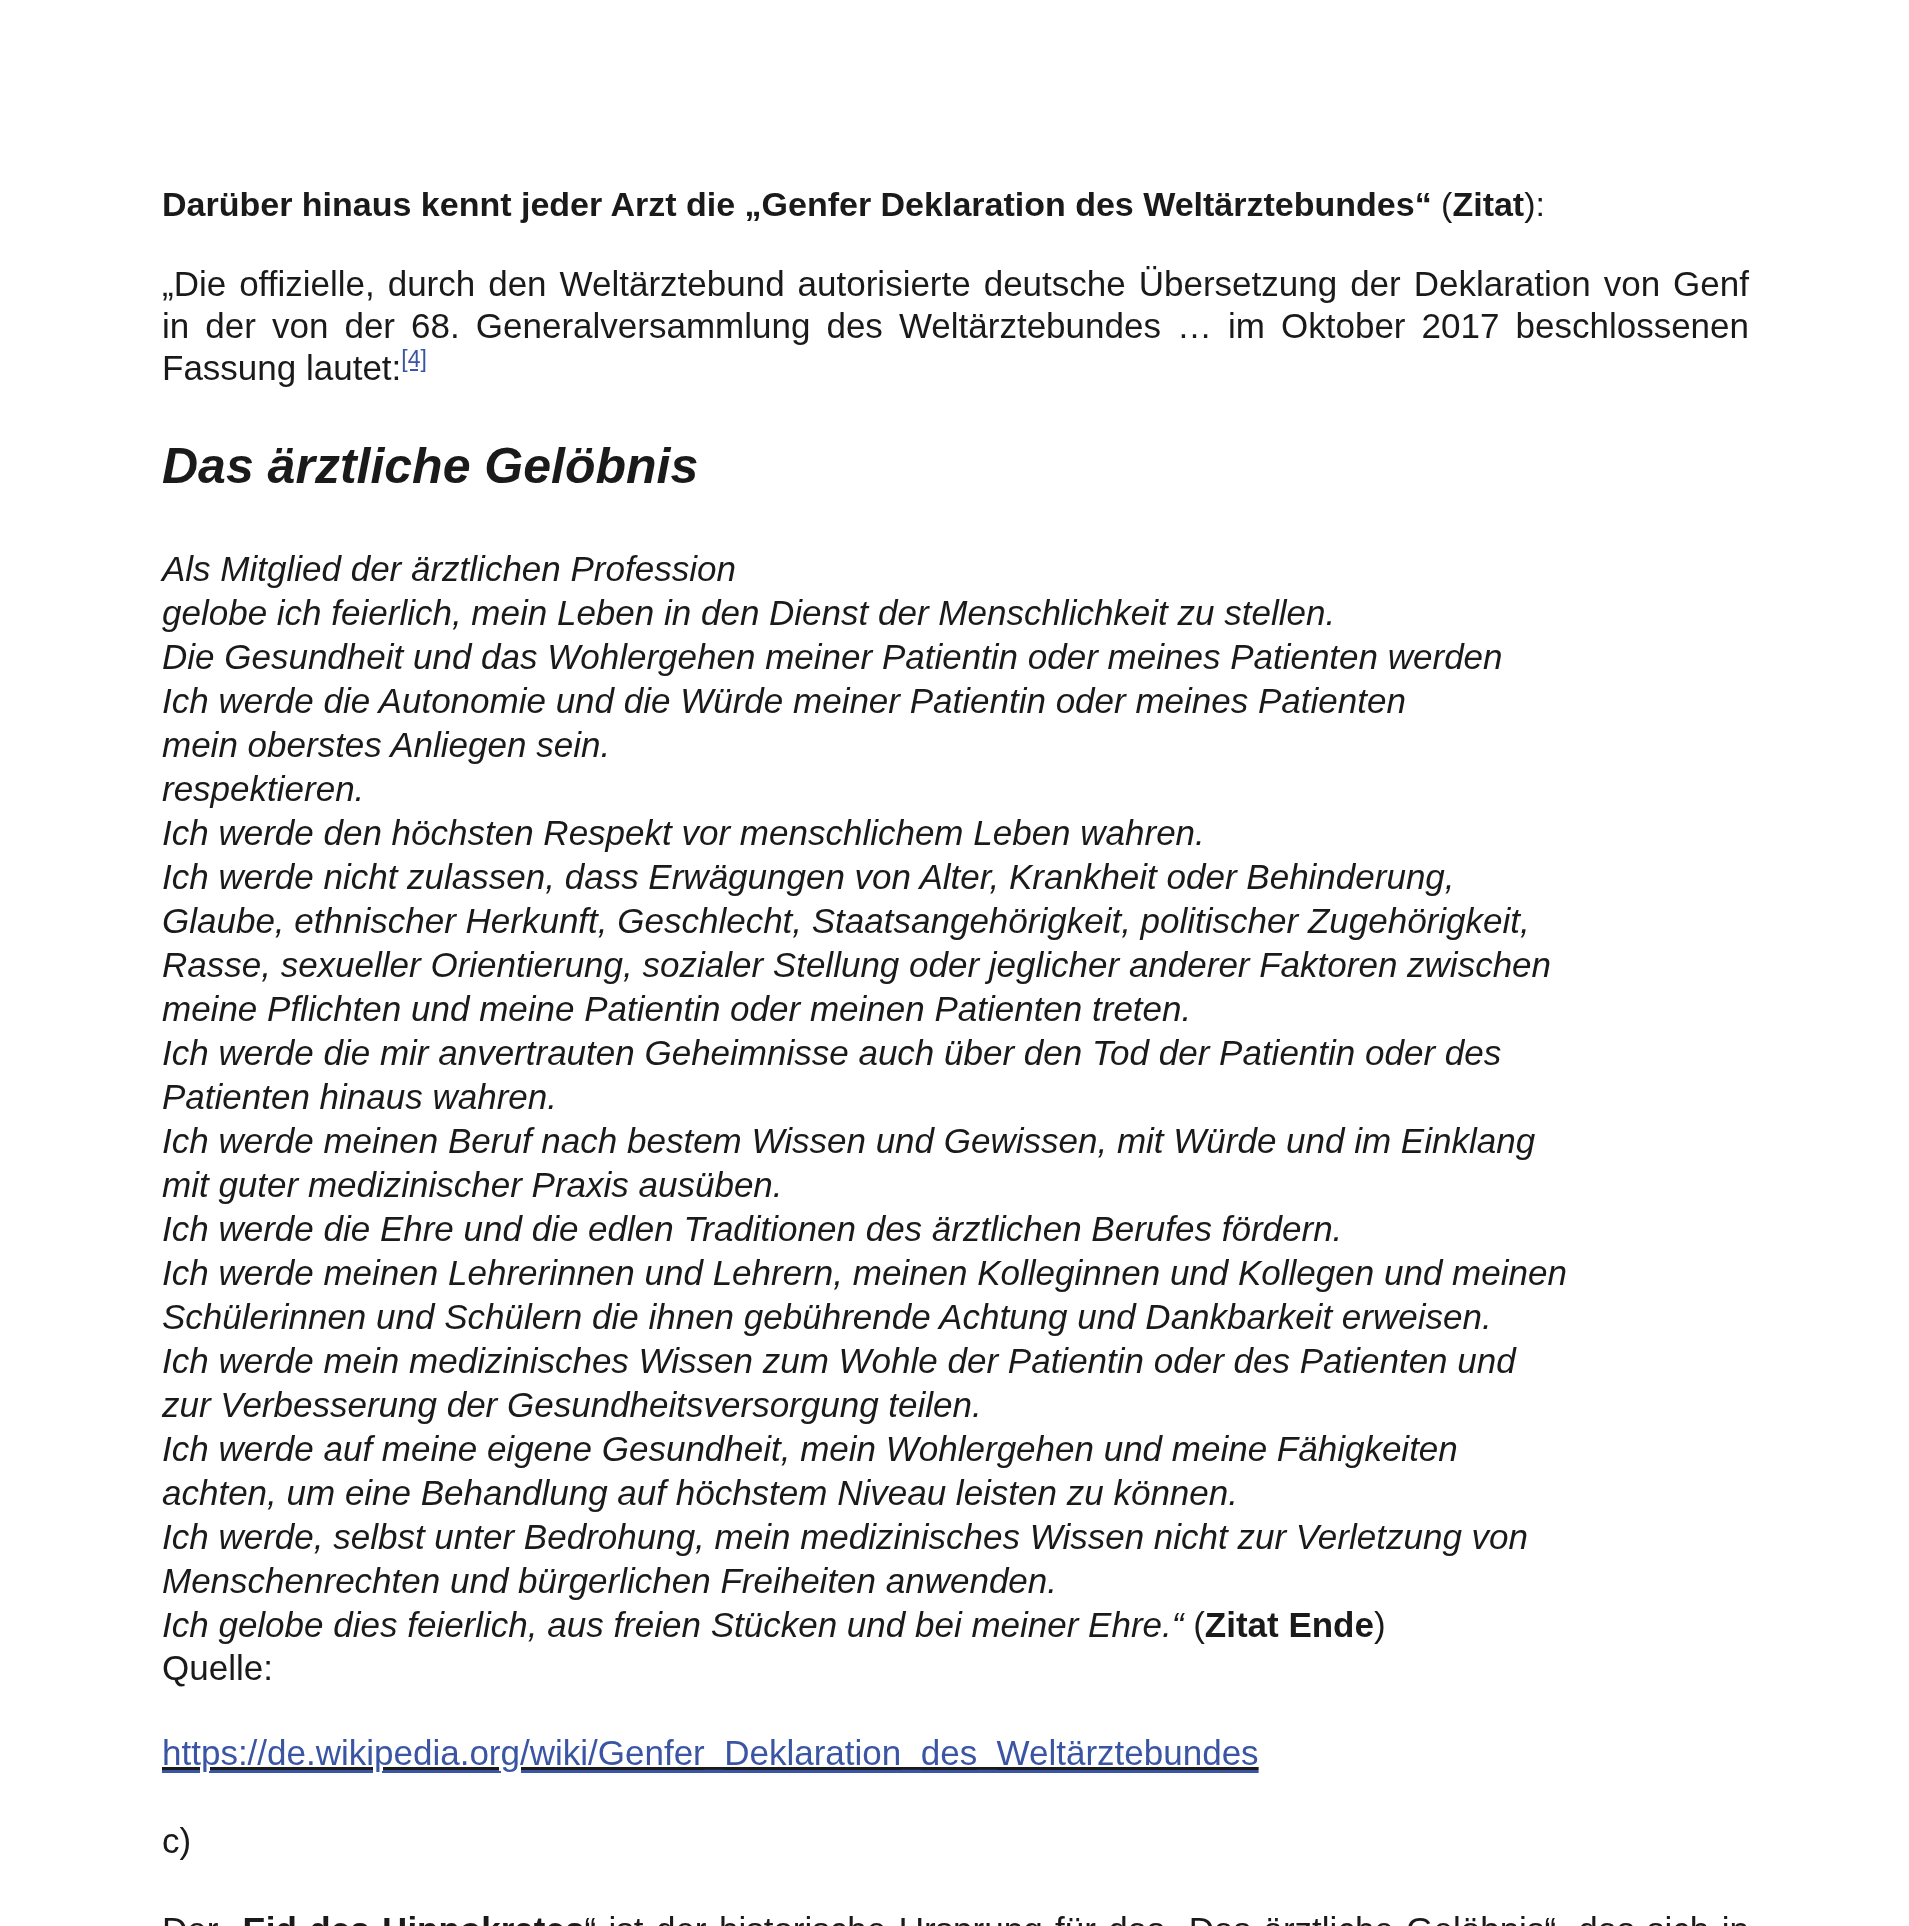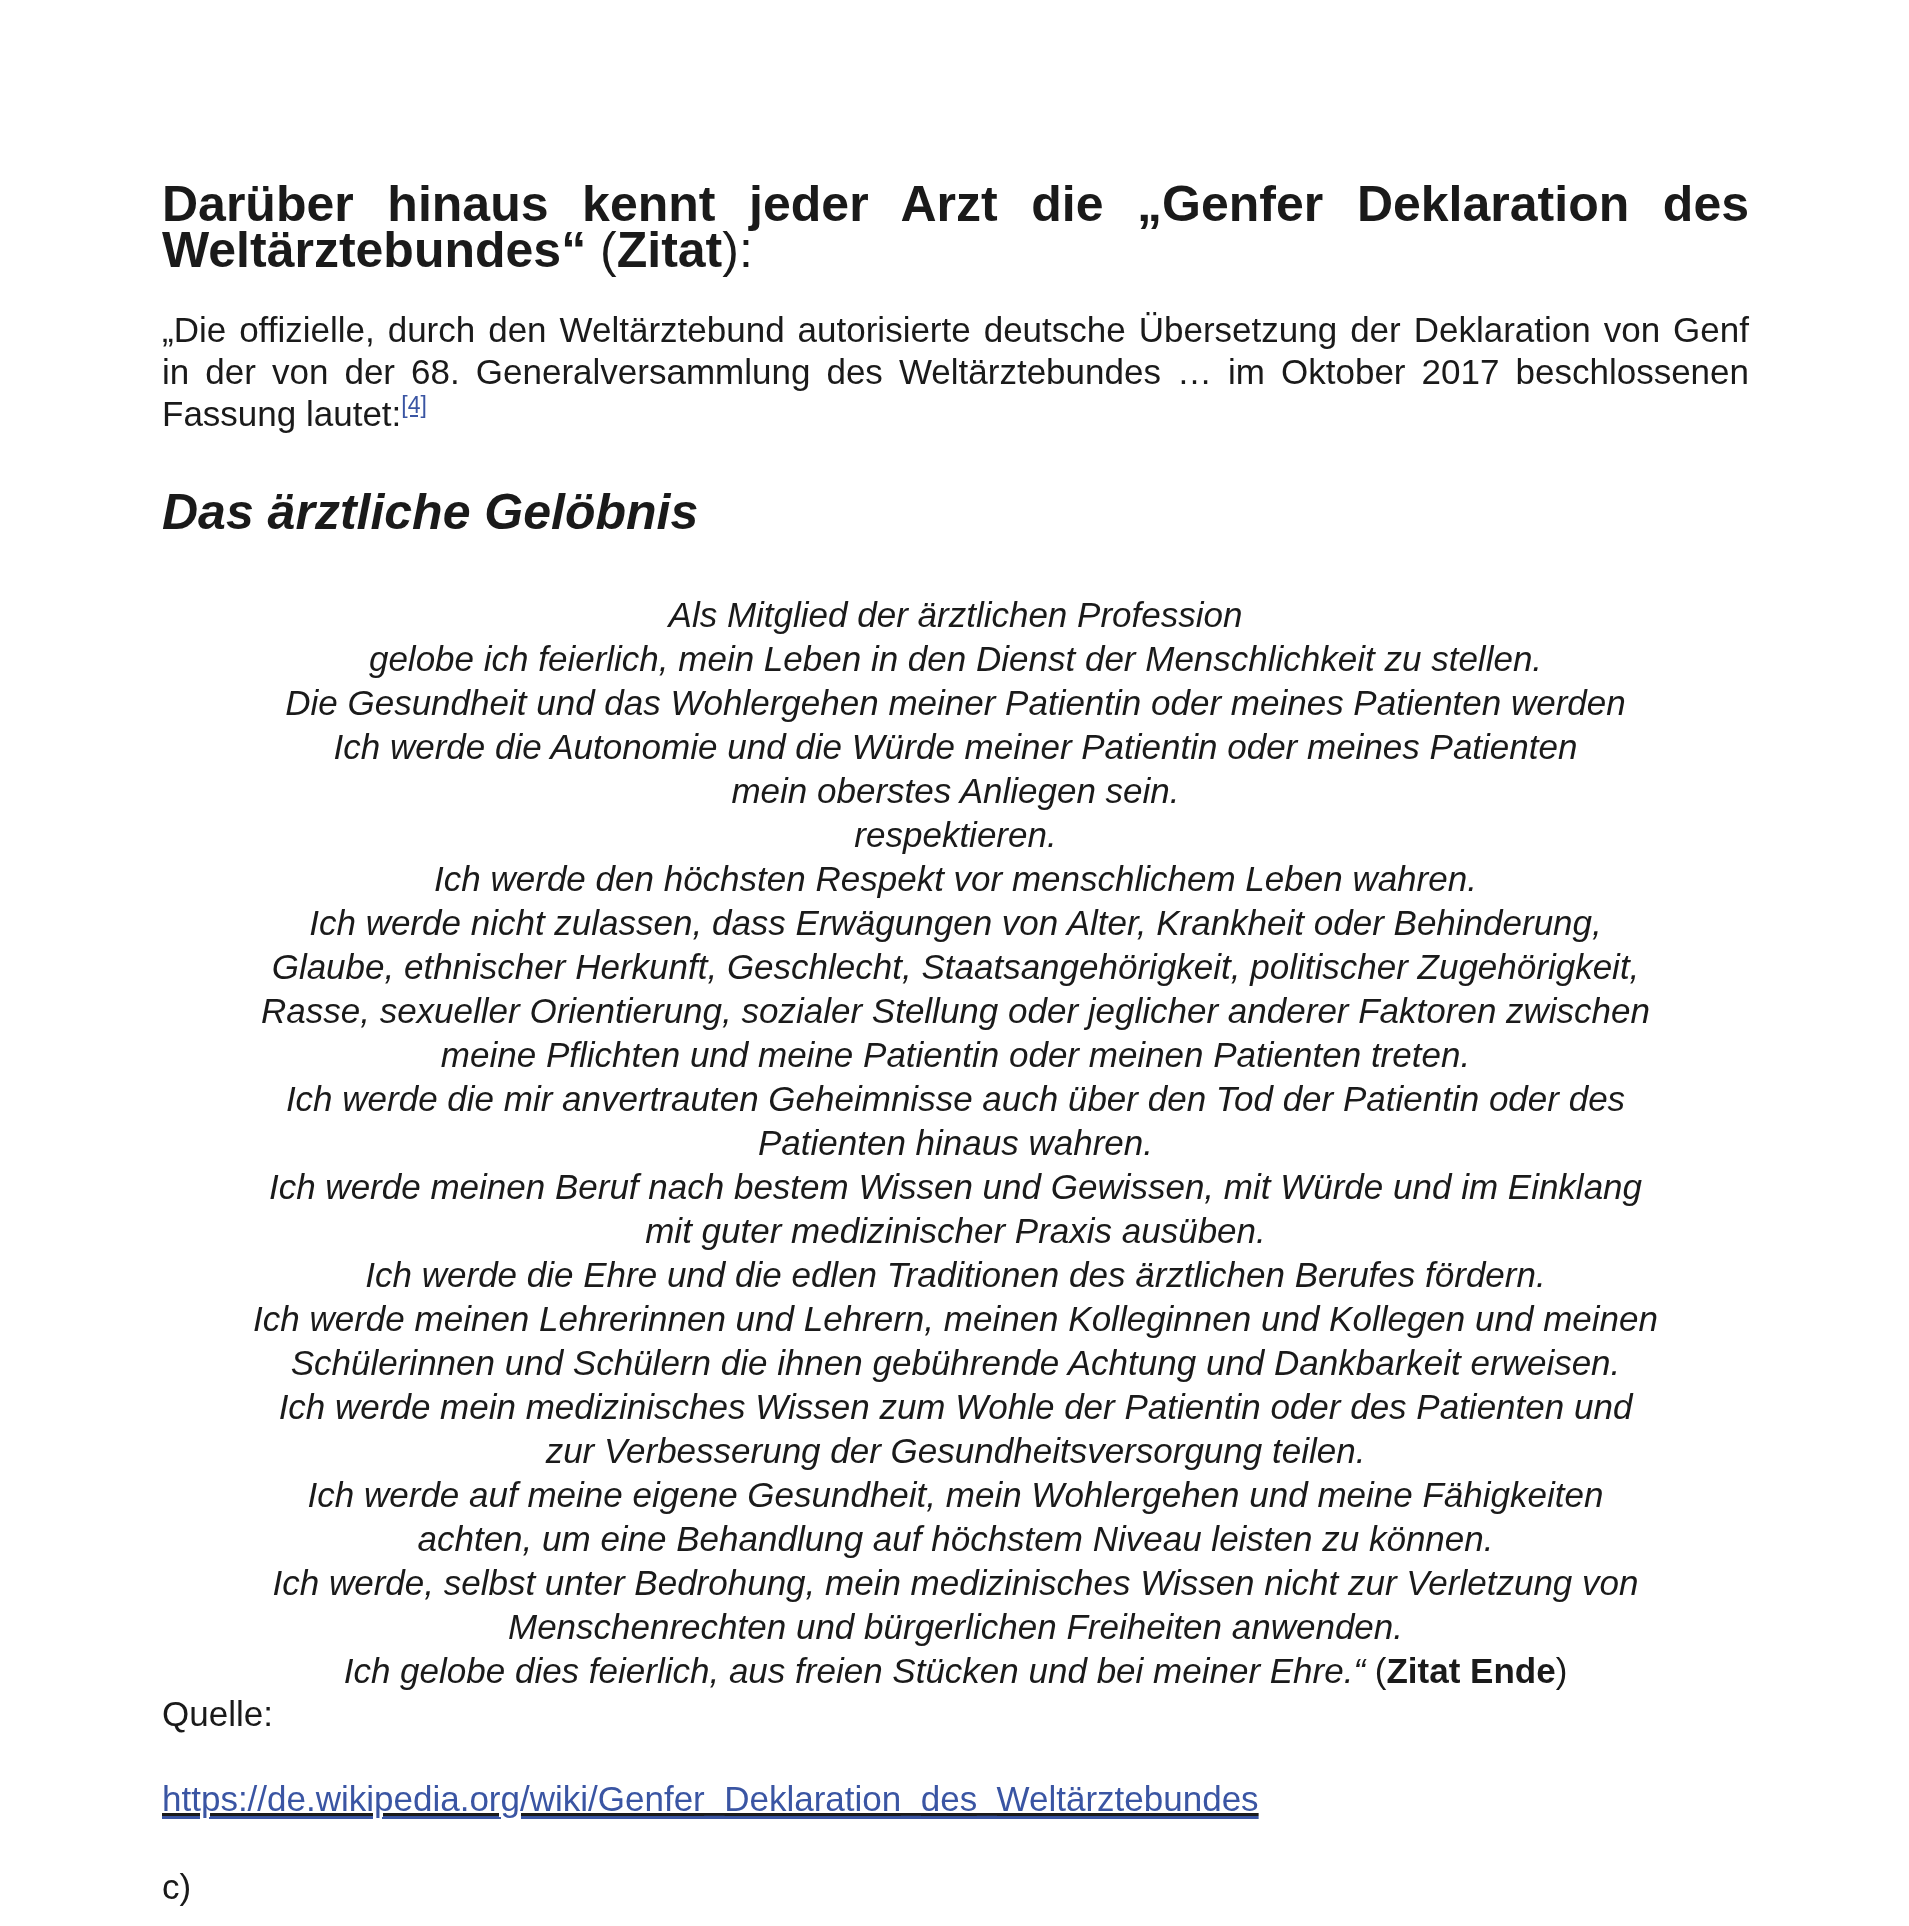--- a/index.html
+++ b/index.html
@@ -16,21 +16,21 @@
   }
   .content {
     position: absolute;
     left: 162px;
     top: 181px;
     width: 1587px;
   }
   p, h1, h2 { margin: 0; padding: 0; }
 
   .heading {
-    font-size: 50px;
+    font-size: 34px;
     line-height: 46px;
     font-weight: bold;
     text-align: justify;
   }
   .heading .light { font-weight: normal; }
 
   .intro {
     margin-top: 36px;
     text-align: justify;
   }
@@ -46,21 +46,21 @@
     margin-top: 54px;
     font-size: 50px;
     line-height: 46px;
     font-weight: bold;
     font-style: italic;
   }
   .oath {
     margin-top: 58px;
     font-style: italic;
     line-height: 44px;
-    text-align: center;
+    text-align: left;
   }
   .oath .regular { font-style: normal; }
   .oath .bold-regular { font-style: normal; font-weight: bold; }
 
   .source-label { }
   .link-line { margin-top: 43px; text-decoration: underline; }
   .wiki-link {
     color: #3a55a3;
     text-decoration: underline;
     text-decoration-thickness: 2.7px;

